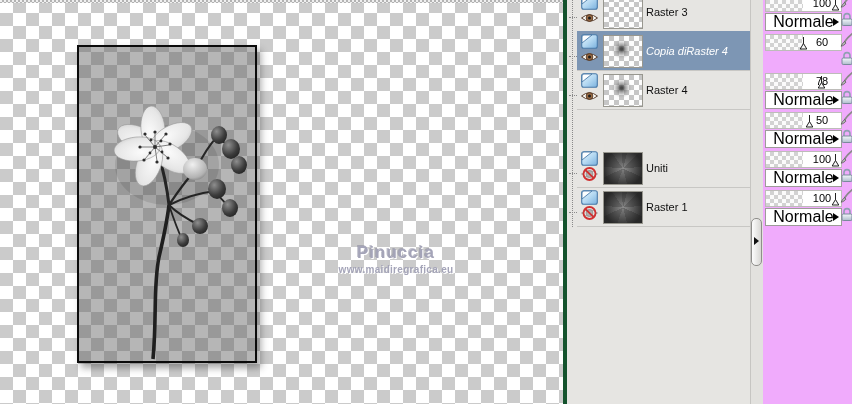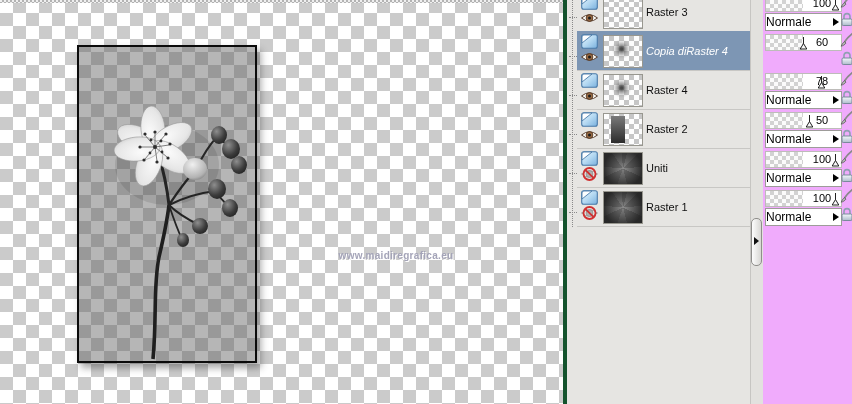--- a/index.html
+++ b/index.html
@@ -13,21 +13,21 @@
     background:repeating-conic-gradient(#b3b3b3 0 25%,#efefef 0 50%) 0 0/4px 4px;}
   .frame{position:absolute;left:77px;top:45px;width:176px;height:314px;
     border:2px solid #0b0b0b;box-shadow:4px 5px 7px rgba(50,50,50,.42);
     background:repeating-conic-gradient(#cbcbcb 0 25%,#ffffff 0 50%) -79px -47px/26px 26px;}
   .frame .tint{position:absolute;inset:0;background:rgba(88,88,88,.44);}
   .flower{position:absolute;inset:0;}
 
   .watermark{position:absolute;left:316px;top:243px;width:160px;text-align:center;color:#a4a4b8;}
   .wm-title{font-size:17px;font-weight:bold;letter-spacing:1px;
     text-shadow:1px 1px 0 #ffffff,-1px -1px 0 rgba(120,120,145,.45);}
-  .wm-url{font-size:10px;font-weight:bold;margin-top:7px;letter-spacing:.3px;
+  .wm-url{font-size:10px;font-weight:bold;margin-top:1px;letter-spacing:.3px;
     text-shadow:1px 1px 0 #ffffff;}
 
   
   .layers{position:absolute;left:563px;top:0;width:187px;height:404px;
     background:#e6e5e2;border-left:4px solid #14532d;}
   .treeline{position:absolute;left:5px;top:0;height:227px;width:0;border-left:1px dotted #8a8a8a;}
   .layer-row{position:absolute;left:10px;width:177px;height:39px;border-bottom:1px solid #c8c7c4;}
   .layer-row .tick{position:absolute;left:-8px;top:25px;width:8px;border-top:1px dotted #8a8a8a;}
   .licon{position:absolute;left:4px;top:3px;width:17px;height:15px;}
   .eye{position:absolute;left:3px;top:19px;width:19px;height:14px;cursor:pointer;}
@@ -58,21 +58,21 @@
   .opts{position:absolute;left:763px;top:0;width:89px;height:404px;background:#f0abfc;}
   .opt-row{position:absolute;left:0;width:89px;height:39px;}
   .slider{position:absolute;left:2px;top:3px;width:75px;height:15px;border:1px solid #bdbcb9;
     background:repeating-conic-gradient(#d2d2d2 0 25%,#fbfbfb 0 50%) 0 0/8px 8px;cursor:pointer;}
   .numbox{position:absolute;right:0;top:0;width:38px;height:15px;background:#ffffff;
     font-size:11px;line-height:15px;text-align:center;color:#000;}
   .handle{position:absolute;top:1px;width:9px;height:14px;}
   .brush{position:absolute;left:76px;top:1px;width:15px;height:16px;}
   .blend{position:absolute;left:2px;top:21px;width:75px;height:16px;background:#ffffff;
     border:1px solid #9d9c99;cursor:pointer;}
-  .blend-text{display:block;width:100%;font-size:12px;line-height:16px;text-align:left;color:#000;}
+  .blend-text{display:block;width:100%;font-size:16px;line-height:16px;text-align:center;color:#000;}
   .blend .arr{position:absolute;right:2px;top:4px;width:0;height:0;
     border-left:6px solid #000;border-top:4px solid transparent;border-bottom:4px solid transparent;}
   .lock{position:absolute;left:77px;top:20px;width:14px;height:16px;cursor:pointer;}
 </style>
 </head>
 <body>
 
 <div class="screen">
 
   <div class="canvas">
@@ -148,20 +148,21 @@
           <ellipse cx="116" cy="122" rx="12" ry="11" fill="url(#budL)"></ellipse>
           <ellipse cx="138" cy="142" rx="9" ry="10" fill="url(#budG)"></ellipse>
           <ellipse cx="151" cy="161" rx="8" ry="9" fill="url(#budG)"></ellipse>
           <ellipse cx="121" cy="179" rx="8" ry="8" fill="url(#budG)"></ellipse>
           <ellipse cx="104" cy="193" rx="6" ry="7" fill="url(#budG)"></ellipse>
         </g>
       </svg>
     </div>
 
     <div class="watermark">
+      <div class="wm-title">Pinuccia</div>
       <div class="wm-url">www.maidiregrafica.eu</div>
     </div>
   </div>
 
   <div class="layers">
     <div class="treeline"></div>
 
     <div class="layer-row" style="top:-8px">
       <i class="tick"></i>
       <span class="licon"><svg viewBox="0 0 17 15" width="17" height="15">
@@ -207,34 +208,20 @@
           </svg></span>
       <span class="eye"><svg class="eye-open" viewBox="0 0 19 14" width="19" height="14">
             <path d="M1.5,7 Q9.5,0.5 17.5,7 Q9.5,13.5 1.5,7 Z" fill="#fcfcf8" stroke="#5a4030"></path>
             <circle cx="9.5" cy="7" r="3.4" fill="#9a6a42" stroke="#4a3222" stroke-width="0.8"></circle>
             <circle cx="9.5" cy="7" r="1.5" fill="#1d1d1d"></circle>
           </svg></span>
       <span class="thumb thumb-flower"></span>
       <span class="llabel">Raster 4</span>
     </div>
 
-    <div class="layer-row" style="top:109px">
-      <i class="tick"></i>
-      <span class="licon"><svg viewBox="0 0 17 15" width="17" height="15">
-            <rect x="0.7" y="0.7" width="15.6" height="13.6" rx="2" fill="url(#lg)" stroke="#4a7aa8" stroke-width="1.1"></rect>
-            <path d="M1,9 L1,3 Q1,1 3,1 L11,1 Z" fill="#fdfeff" stroke="#4a7aa8" stroke-width="0.9"></path>
-          </svg></span>
-      <span class="eye"><svg class="eye-open" viewBox="0 0 19 14" width="19" height="14">
-            <path d="M1.5,7 Q9.5,0.5 17.5,7 Q9.5,13.5 1.5,7 Z" fill="#fcfcf8" stroke="#5a4030"></path>
-            <circle cx="9.5" cy="7" r="3.4" fill="#9a6a42" stroke="#4a3222" stroke-width="0.8"></circle>
-            <circle cx="9.5" cy="7" r="1.5" fill="#1d1d1d"></circle>
-          </svg></span>
-      <span class="thumb thumb-frame"></span>
-      <span class="llabel">Raster 2</span>
-    </div>
 
     <div class="layer-row" style="top:148px">
       <i class="tick"></i>
       <span class="licon"><svg viewBox="0 0 17 15" width="17" height="15">
             <rect x="0.7" y="0.7" width="15.6" height="13.6" rx="2" fill="url(#lg)" stroke="#4a7aa8" stroke-width="1.1"></rect>
             <path d="M1,9 L1,3 Q1,1 3,1 L11,1 Z" fill="#fdfeff" stroke="#4a7aa8" stroke-width="0.9"></path>
           </svg></span>
       <span class="eye"><svg class="eye-off" viewBox="0 0 19 14" width="19" height="14">
             <path d="M1.5,7 Q9.5,0.5 17.5,7 Q9.5,13.5 1.5,7 Z" fill="#e8e8e4" stroke="#a0a0a0"></path>
             <circle cx="9.5" cy="7" r="3.4" fill="#b0b0b0" stroke="#909090" stroke-width="0.8"></circle>

